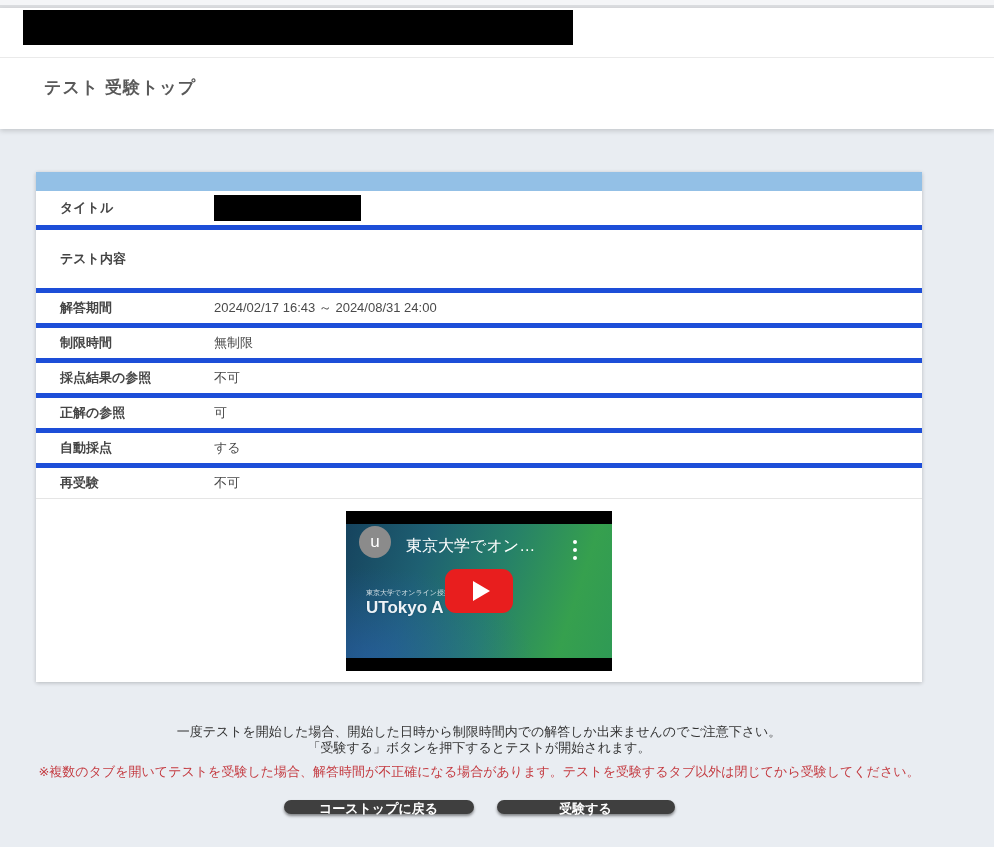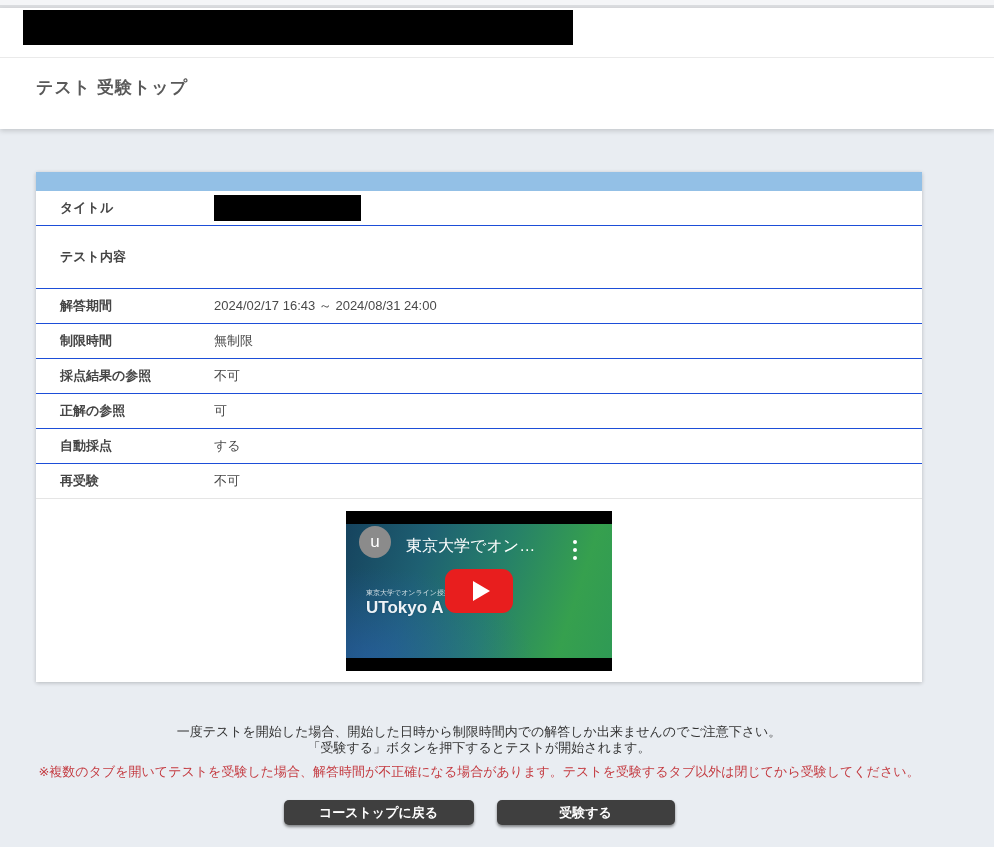--- a/index.html
+++ b/index.html
@@ -22,38 +22,38 @@
   }
   .redacted-nav {
     position: absolute; left: 23px; top: 2px;
     width: 550px; height: 35px; background: #000;
   }
   .header-divider {
     position: absolute; top: 49px; left: 0; right: 0;
     height: 1px; background: #eaeaea;
   }
   .page-title {
-    position: absolute; top: 68px; left: 36px;
+    position: absolute; top: 68px; left: 44px;
     font-size: 17px; font-weight: bold; color: #595959;
     letter-spacing: 1px;
   }
 
   .container { width: 886px; margin-left: 36px; }
 
   
   .card {
     margin-top: 43px;
     background: #fff;
     box-shadow: 0 1px 4px rgba(0,0,0,0.22);
   }
   .accent-bar { height: 19px; background: #93c0e6; }
   .trow {
     display: flex; align-items: center;
     min-height: 35px;
-    border-top: 1px solid #1d4ed8;
+    border-top: 5px solid #1d4ed8;
   }
   .trow.first { border-top: none; min-height: 34px; }
   .trow.row-content { min-height: 63px; }
   .tlabel {
     width: 178px; padding-left: 24px;
     font-size: 13px; font-weight: bold; color: #454545;
   }
   .tvalue { flex: 1; font-size: 13px; color: #4a4a4a; }
   .redacted-value { width: 147px; height: 26px; background: #000; }
 
@@ -123,21 +123,21 @@
   
   .notice {
     margin-top: 42px; text-align: center;
     font-size: 13px; line-height: 16px; color: #333;
   }
   .notice .warning { color: #c43a40; margin-top: 8px; }
 
   
   .actions { display: flex; justify-content: center; gap: 23px; margin-top: 20px; }
   .btn {
-    border: none; height: 25px; border-radius: 5px;
+    border: none; height: 14px; border-radius: 11px;
     background: #3f3f3f; color: #fff;
     font-size: 13px; font-weight: bold;
     font-family: "Liberation Sans", "DejaVu Sans", sans-serif;
     box-shadow: 0 2px 3px rgba(0,0,0,0.45);
     cursor: pointer;
   }
   .btn-back { width: 190px; }
   .btn-take { width: 178px; }
 </style>
 </head>

